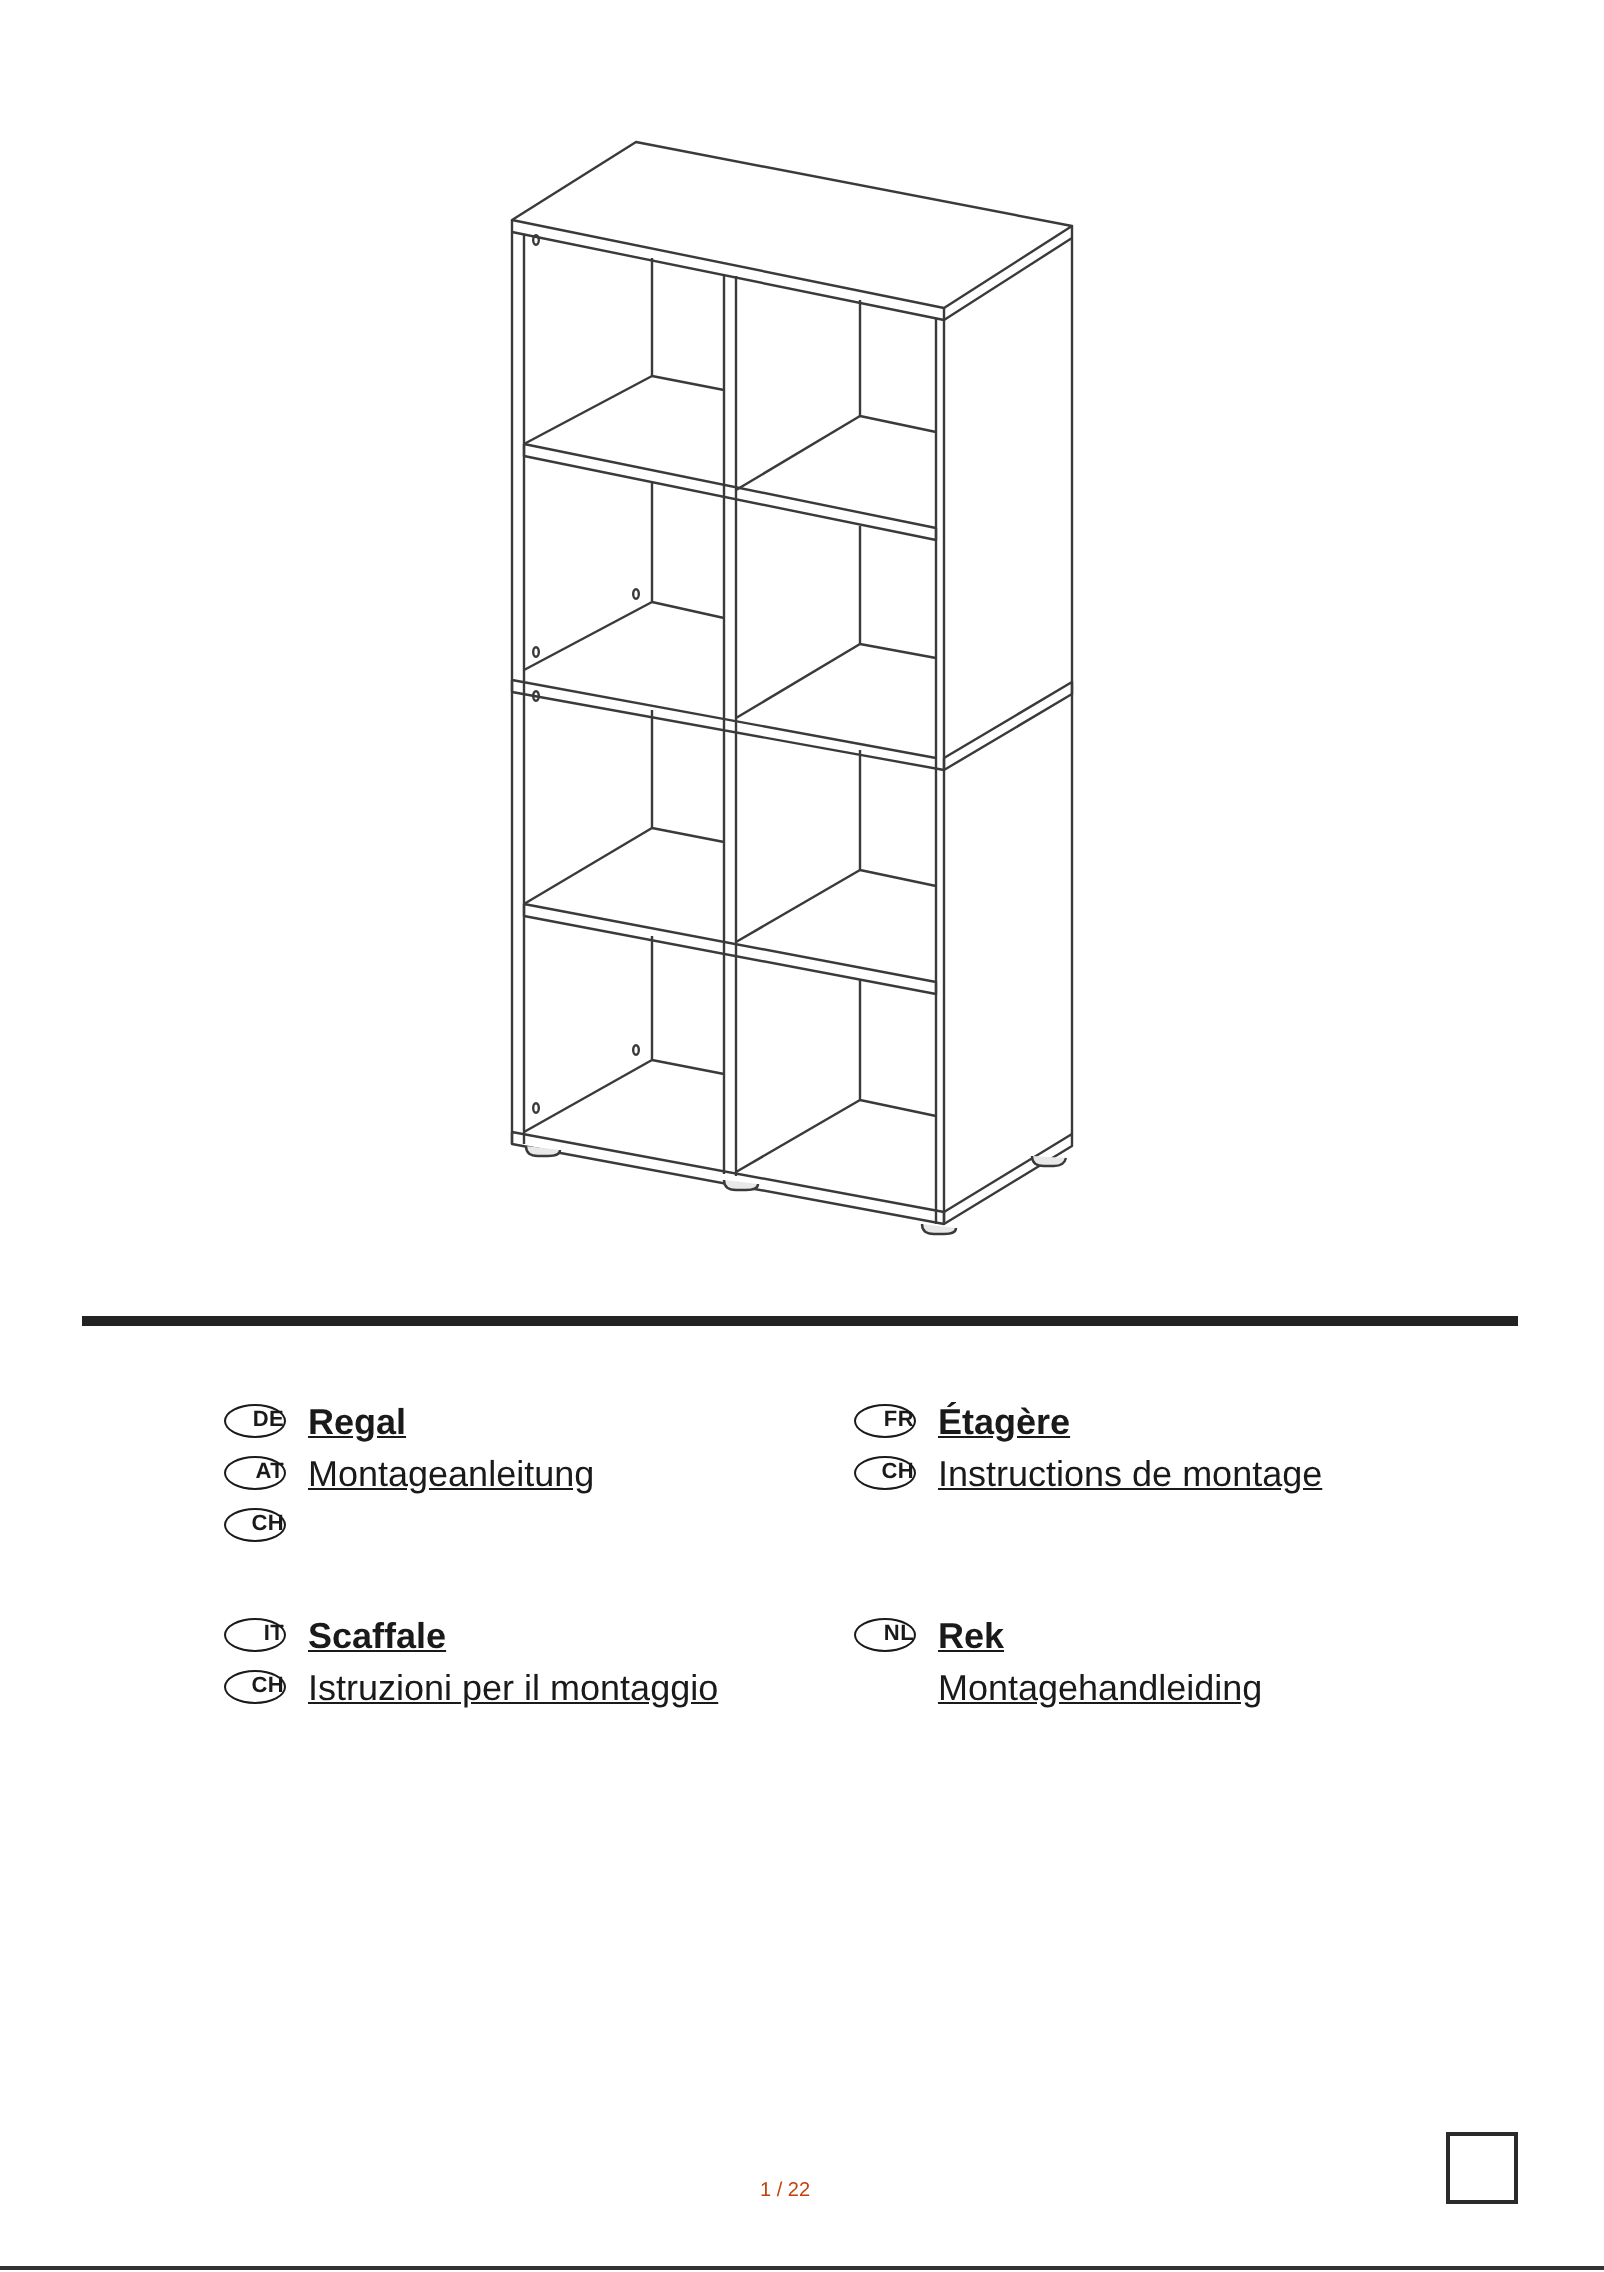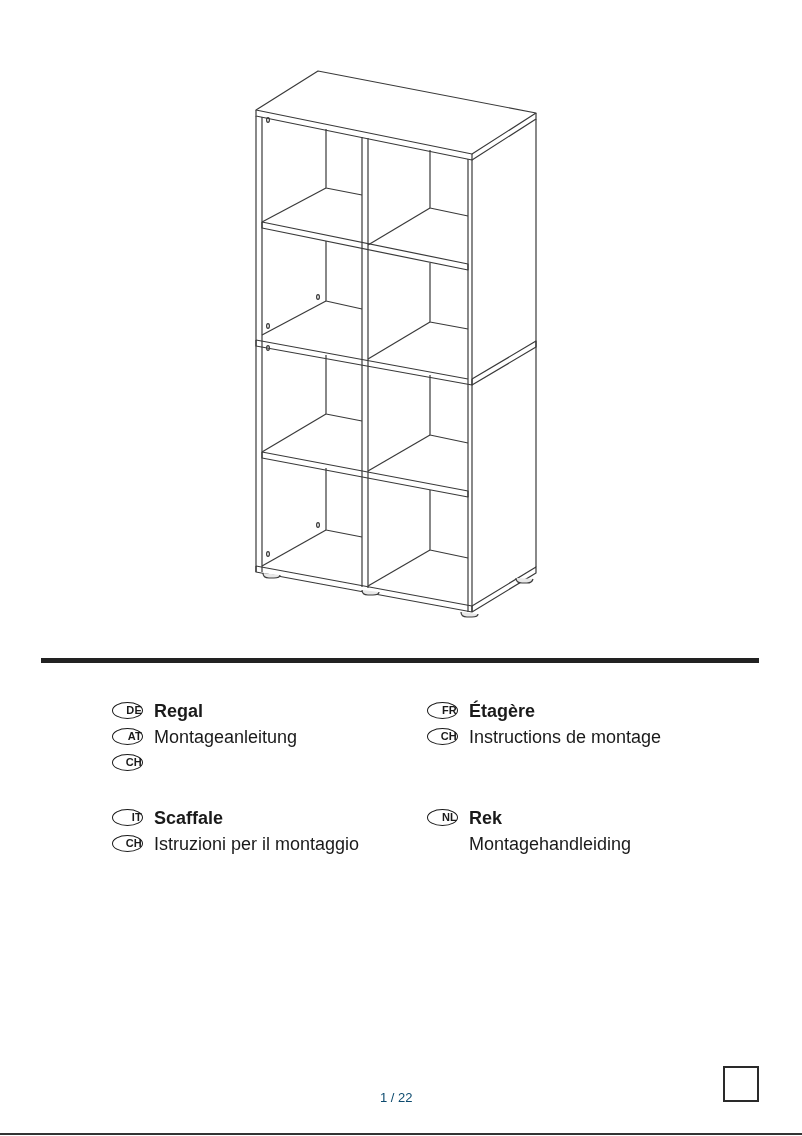--- a/index.html
+++ b/index.html
@@ -17,24 +17,25 @@
   .badge {
     position: absolute; left: 0; top: 3px;
     width: 31px; height: 17px; box-sizing: border-box;
     border: 1.4px solid #1a1a1a; border-radius: 50%;
     font-size: 11px; font-weight: bold; line-height: 15px; text-align: right;
     letter-spacing: 0.2px;
   }
   .row-text {
     position: absolute; left: 42px; top: 0; font-size: 18px; line-height: 24px;
     white-space: nowrap;
+    text-decoration: underline;
   }
   .row-text.bold { font-weight: bold; }
   .page-number {
-    position: absolute; left: 380px; top: 1090px; font-size: 13px; color: #0c4a6e;
+    position: absolute; left: 380px; top: 1090px; font-size: 10px; color: #c2410c;
   }
   .blank-box {
     position: absolute; left: 723px; top: 1066px; width: 36px; height: 36px;
     box-sizing: border-box; border: 2px solid #2a2a2a;
   }
   .bottom-rule {
     position: absolute; left: 0; top: 1133px; width: 802px; height: 2px; background: #333;
   }
 </style>
 </head>

